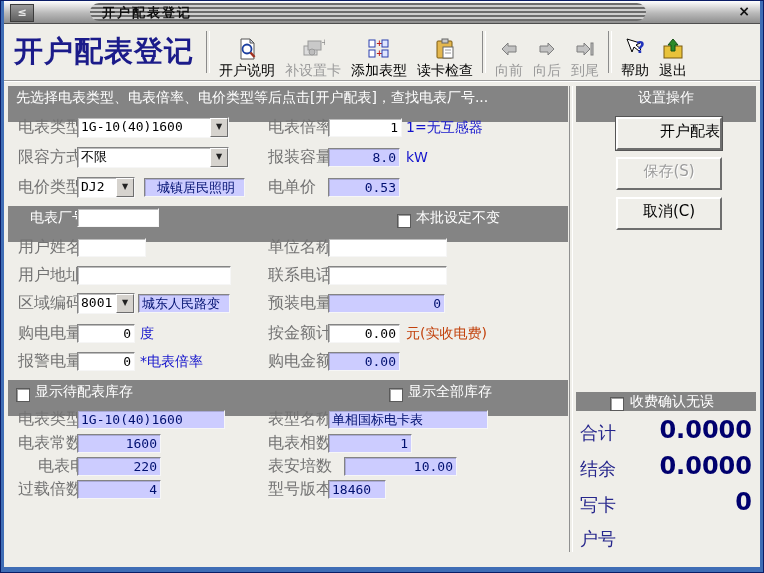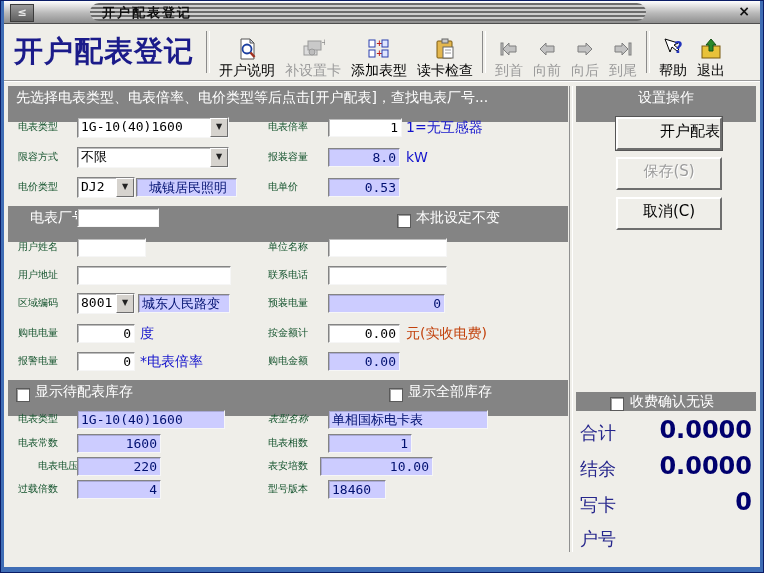--- a/index.html
+++ b/index.html
@@ -23,21 +23,21 @@
   .vsep{width:2px;height:42px;border-left:1px solid #8b8b8b;border-right:1px solid #ffffff;margin:0 4px;}
   .tbtn{display:flex;flex-direction:column;align-items:center;justify-content:flex-end;
         height:52px;padding:1px 5px;font-size:14px;color:#000;}
   .tbtn .ticon{height:26px;display:flex;align-items:center;}
   .tbtn.disabled{color:#9a9a9a;}
   .tlabel{line-height:16px;white-space:nowrap;}
   
   .bar{position:absolute;background:#848484;color:#ffffff;font-size:14px;line-height:22px;height:36px;}
   .bar .btxt{position:absolute;top:0;}
   
-  .lbl{position:absolute;font-size:10px;color:#14532d;line-height:20px;white-space:nowrap;}
+  .lbl{position:absolute;font-size:16px;color:#737373;line-height:20px;white-space:nowrap;}
   .hint{position:absolute;font-size:14px;line-height:20px;color:#1414cc;white-space:nowrap;}
   .hint.red{color:#c2410c;}
   .inp{position:absolute;height:17px;background:#ffffff;border:1px solid;border-color:#848484 #f6f6f6 #f6f6f6 #848484;
        box-shadow:inset 1px 1px 0 #bdbdbd;font-family:"DejaVu Sans Mono",monospace;font-size:13px;padding:0 3px;outline:none;}
   .inp.num{text-align:right;}
   .ro{position:absolute;height:17px;line-height:17px;background:#ccccff;color:#001070;
       border:1px solid;border-color:#848484 #f6f6f6 #f6f6f6 #848484;box-shadow:inset 1px 1px 0 #a9a9d6;
       font-family:"DejaVu Sans Mono",monospace;font-size:13px;padding:0 3px;white-space:nowrap;overflow:hidden;}
   .ro.num{text-align:right;}
   .ro.cjk{font-family:"DejaVu Sans",sans-serif;}
@@ -127,29 +127,20 @@
             </svg>
         </span>
         <span class="tlabel">读卡检查</span>
       </div>
 
       <div class="vsep"></div>
 
       <div class="tbtn disabled">
         <span class="ticon">
           <svg width="20" height="18">
-              <rect x="2" y="3" width="2" height="12" fill="#c2c2c2" stroke="#7e7e7e"></rect>
-              <polygon points="17,6 10,6 10,3 4,9 10,15 10,12 17,12" fill="#c2c2c2" stroke="#7e7e7e"></polygon>
-            </svg>
-        </span>
-        <span class="tlabel">到首</span>
-      </div>
-      <div class="tbtn disabled">
-        <span class="ticon">
-          <svg width="20" height="18">
               <polygon points="17,6 9,6 9,3 3,9 9,15 9,12 17,12" fill="#c2c2c2" stroke="#7e7e7e"></polygon>
             </svg>
         </span>
         <span class="tlabel">向前</span>
       </div>
       <div class="tbtn disabled">
         <span class="ticon">
           <svg width="20" height="18">
               <polygon points="3,6 11,6 11,3 17,9 11,15 11,12 3,12" fill="#c2c2c2" stroke="#7e7e7e"></polygon>
             </svg>
@@ -212,21 +203,21 @@
     </div>
     <span class="lbl" style="left:264px;top:123px;">报装容量</span>
     <div class="ro num" style="left:324px;top:124px;width:64px;">8.0</div>
     <span class="hint" style="left:402px;top:123px;">kW</span>
 
     <span class="lbl" style="left:14px;top:153px;">电价类型</span>
     <div class="combo" style="left:73px;top:153px;width:56px;">
       <span class="combo-val">DJ2</span>
       <span class="combo-btn">▼</span>
     </div>
-    <div class="ro cjk" style="left:132px;top:154px;width:84px;padding-left:12px;">城镇居民照明</div>
+    <div class="ro cjk" style="left:140px;top:154px;width:84px;padding-left:12px;">城镇居民照明</div>
     <span class="lbl" style="left:264px;top:153px;">电单价</span>
     <div class="ro num" style="left:324px;top:154px;width:64px;">0.53</div>
 
     <div class="bar" style="left:4px;top:182px;width:560px;">
       <span class="btxt" style="left:22px;">电表厂号</span>
       <span class="btxt" style="left:389px;top:4px;"><span class="cb"></span></span>
       <span class="btxt" style="left:408px;">本批设定不变</span>
     </div>
     <input class="inp" style="left: 73px; top: 184px; width: 74px;" value="">
 
@@ -264,32 +255,32 @@
 
     <div class="bar" style="left:4px;top:356px;width:560px;">
       <span class="btxt" style="left:8px;top:4px;"><span class="cb"></span></span>
       <span class="btxt" style="left:27px;">显示待配表库存</span>
       <span class="btxt" style="left:381px;top:4px;"><span class="cb"></span></span>
       <span class="btxt" style="left:400px;">显示全部库存</span>
     </div>
 
     <span class="lbl" style="left:14px;top:385px;">电表类型</span>
     <div class="ro" style="left:73px;top:386px;width:140px;">1G-10(40)1600</div>
-    <span class="lbl" style="left:264px;top:385px;font-style:italic;">表型名称</span>
+    <span class="lbl" style="left:264px;top:385px;">表型名称</span>
     <div class="ro cjk" style="left:324px;top:386px;width:152px;">单相国标电卡表</div>
 
     <span class="lbl" style="left:14px;top:409px;">电表常数</span>
     <div class="ro num" style="left:73px;top:410px;width:76px;">1600</div>
     <span class="lbl" style="left:264px;top:409px;">电表相数</span>
     <div class="ro num" style="left:324px;top:410px;width:76px;">1</div>
 
     <span class="lbl" style="left:14px;top:432px;margin-left:20px;">电表电压</span>
     <div class="ro num" style="left:73px;top:433px;width:76px;">220</div>
     <span class="lbl" style="left:264px;top:432px;">表安培数</span>
-    <div class="ro num" style="left:316px;top:433px;width:76px;padding-left:32px;">10.00</div>
+    <div class="ro num" style="left:340px;top:433px;width:76px;padding-left:32px;">10.00</div>
 
     <span class="lbl" style="left:14px;top:455px;">过载倍数</span>
     <div class="ro num" style="left:73px;top:456px;width:76px;">4</div>
     <span class="lbl" style="left:264px;top:455px;">型号版本</span>
     <div class="ro" style="left:324px;top:456px;width:50px;">18460</div>
 
     <div class="pbtn def" style="left:612px;top:93px;text-align:right;">开户配表</div>
     <div class="pbtn disabled" style="left:612px;top:133px;">保存(S)</div>
     <div class="pbtn" style="left:612px;top:173px;">取消(C)</div>
 

